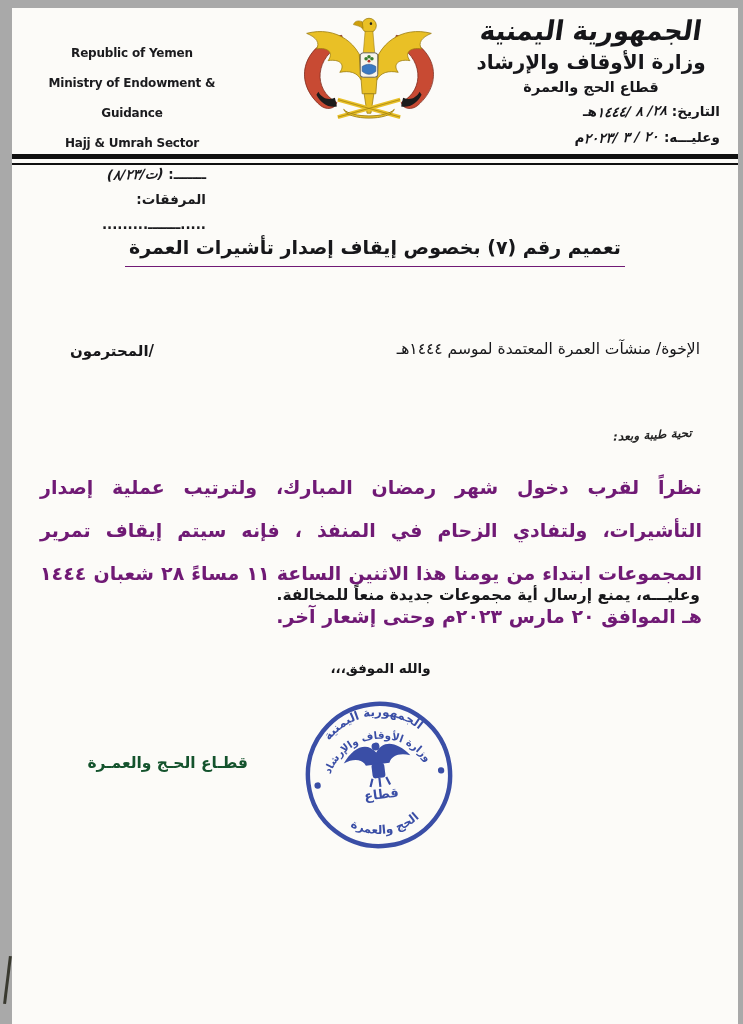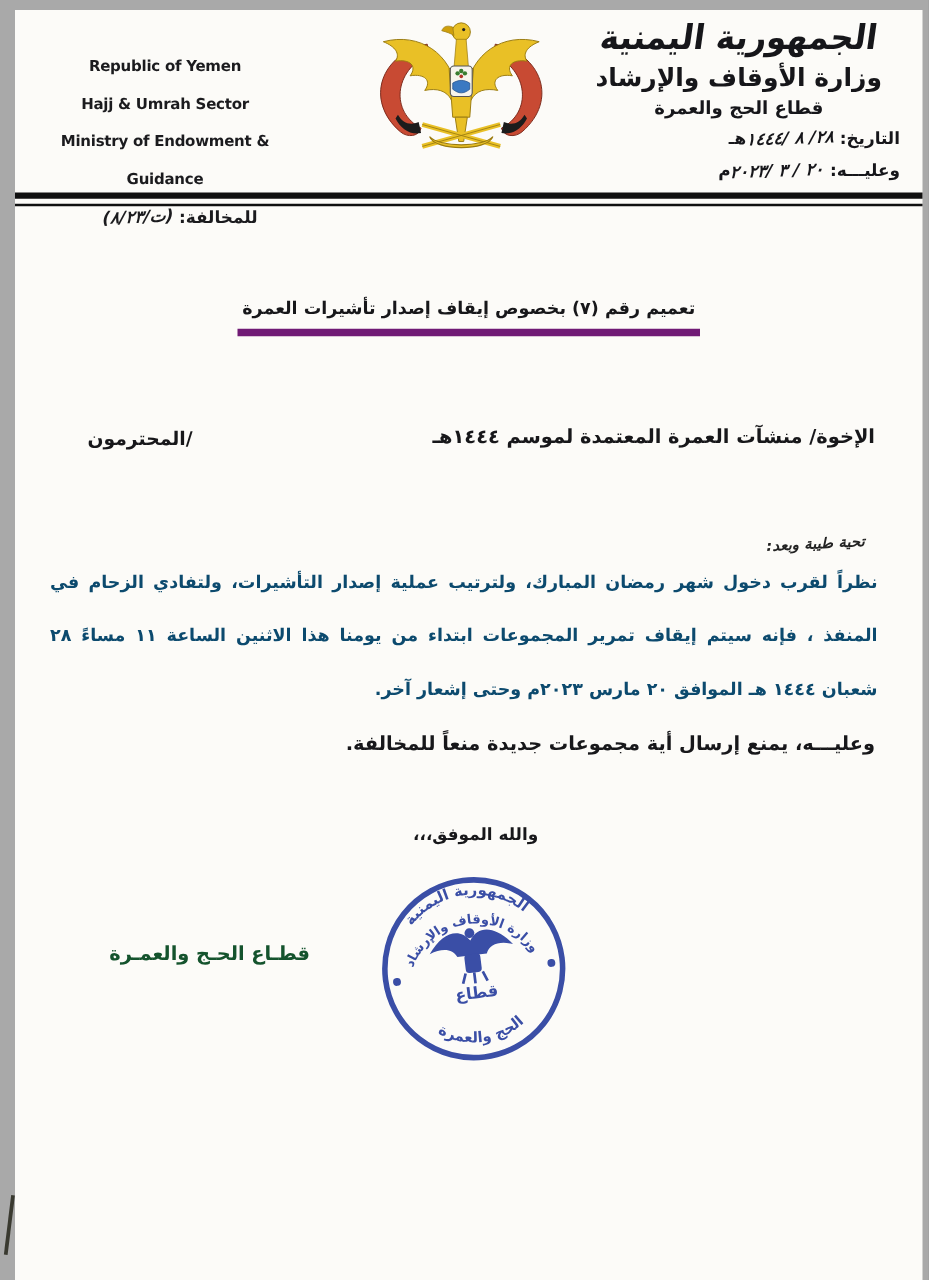--- a/index.html
+++ b/index.html
@@ -64,43 +64,43 @@
     position:absolute;left:0;right:0;top:155px;
     border-top:2px solid #101010;
   }
   
   .title-wrap{
     position:absolute;left:0;right:0;top:228px;
     text-align:center;direction:rtl;
   }
   .title-text{
     display:inline-block;
-    font-size:14px;font-weight:bold;
-    border-bottom:6px solid #701a75;
+    font-size:19px;font-weight:bold;
+    border-bottom:1px solid #701a75;
     padding:0 4px 8px 4px;
   }
   .addressee{
     position:absolute;right:38px;top:332px;
-    direction:rtl;font-size:15.5px;font-weight:bold;
+    direction:rtl;font-size:15.5px;font-weight:normal;
   }
   .honorific{
     position:absolute;left:58px;top:334px;
     direction:rtl;font-size:15px;font-weight:bold;
   }
   .greeting{
     position:absolute;right:46px;top:420px;
     direction:rtl;font-size:12px;font-weight:600;font-style:italic;
     transform:rotate(-3deg) scaleY(0.95);
     letter-spacing:-0.3px;color:#222;
   }
   .body-par{
-    position:absolute;left:28px;top:437px;width:662px;
+    position:absolute;left:28px;top:458px;width:662px;
     direction:rtl;text-align:justify;
-    font-size:14px;font-weight:bold;line-height:43px;
-    color:#0c4a6e;
+    font-size:19px;font-weight:bold;line-height:43px;
+    color:#701a75;
   }
   .directive{
     position:absolute;right:38px;top:578px;
     direction:rtl;font-size:15.5px;font-weight:bold;margin-left:41px;
   }
   .closing{
     position:absolute;left:11px;right:0;top:652px;
     text-align:center;direction:rtl;
     font-size:13.5px;font-weight:bold;
   }
@@ -122,26 +122,30 @@
   }
 </style>
 </head>
 <body>
 
 <div class="canvas">
   <div class="page">
 
     <div class="hdr-left">
       <div>Republic of Yemen</div>
+      <div>Ministry of Endowment &amp; Guidance</div>
       <div>Hajj &amp; Umrah Sector</div>
-      <div>Ministry of Endowment &amp; Guidance</div>
       <div class="ar-lines">
         <div>
-          <span>للمخالفة:</span>
+          <span>ـــــــ:</span>
           <span class="hand">(ت/٨/٢٣)</span>
+        </div>
+        <div>
+          <span>المرفقات:</span>
+          <span>.....ـــــــ.........</span>
         </div>
       </div>
     </div>
 
     <div class="hdr-center">
       <svg width="178" height="112" viewBox="0 0 180 115" xmlns="http://www.w3.org/2000/svg">
 
         <path d="M62,26 C24,34 10,72 40,98 C46,103 55,102 57,95 C32,82 34,48 64,34 Z" fill="#c84a33" stroke="#7c2b1d" stroke-width="0.8"></path>
         <path d="M36,87 C40,95 48,101 57,99 L55,90 C48,93 42,91 38,84 Z" fill="#1c1c1c"></path>
 

